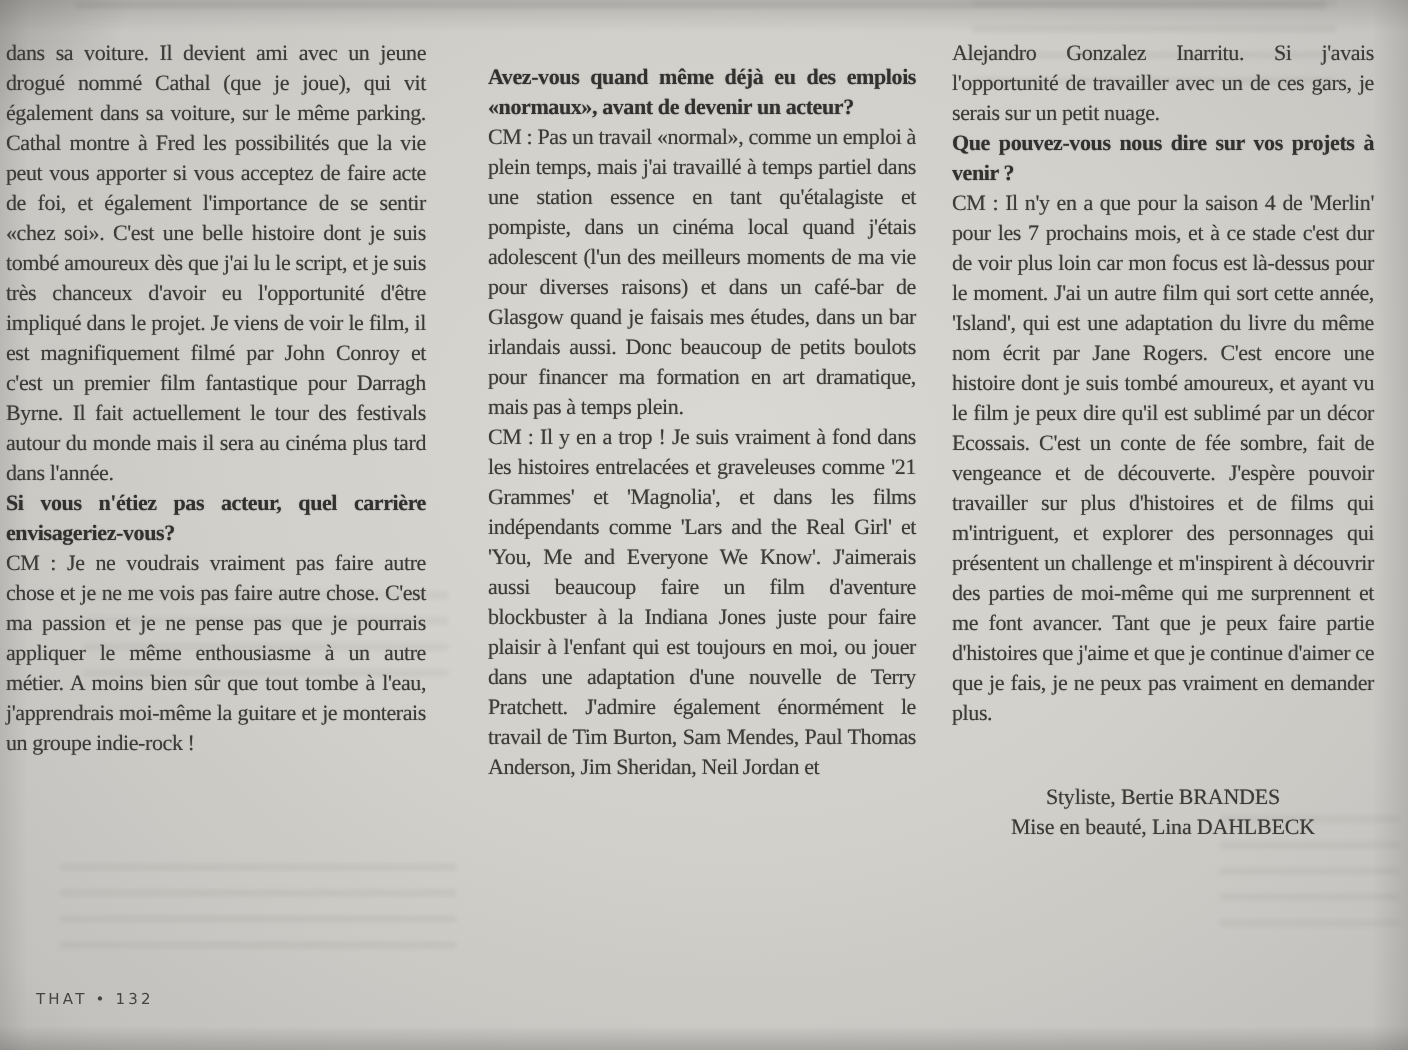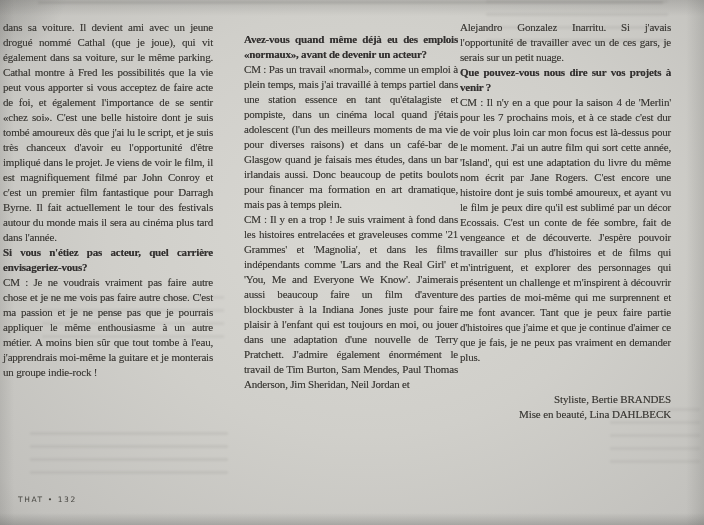--- a/index.html
+++ b/index.html
@@ -19,31 +19,31 @@
     color:#3d3b37;
   }
   .col{
     position:absolute;top:20px;
     font-size:11px;line-height:15px;letter-spacing:-0.2px;
     text-align:justify;
     text-shadow:0 0 .5px rgba(61,59,55,.55);
   }
   .col1{left:3px;width:210px;}
   .col2{left:244px;width:214px;}
-  .col3{left:460px;width:211px;}
+  .col3{left:476px;width:211px;}
   p{margin:0;}
   .question{
     font-weight:700;color:#333130;
     text-shadow:0 0 .6px rgba(51,49,48,.6);
   }
   .col .question:first-child{margin-top:12px;}
   .credits{
     margin-top:27px;text-align:center;letter-spacing:-0.1px;
   }
-  .credits p{text-align:right;}
+  .credits p{text-align:center;}
   .footer{
     position:absolute;top:495px;left:0;width:704px;
     text-align:left;padding-left:18px;box-sizing:border-box;
     font-family:"DejaVu Sans","Liberation Sans",sans-serif;
     font-size:7.5px;letter-spacing:1.6px;color:#45443f;
   }
   .ghost{
     position:absolute;
     background:repeating-linear-gradient(180deg, rgba(118,117,113,.55) 0px, rgba(118,117,113,.55) 3px, rgba(118,117,113,0) 3px, rgba(118,117,113,0) 13px);
     opacity:.28;filter:blur(1.3px);pointer-events:none;

